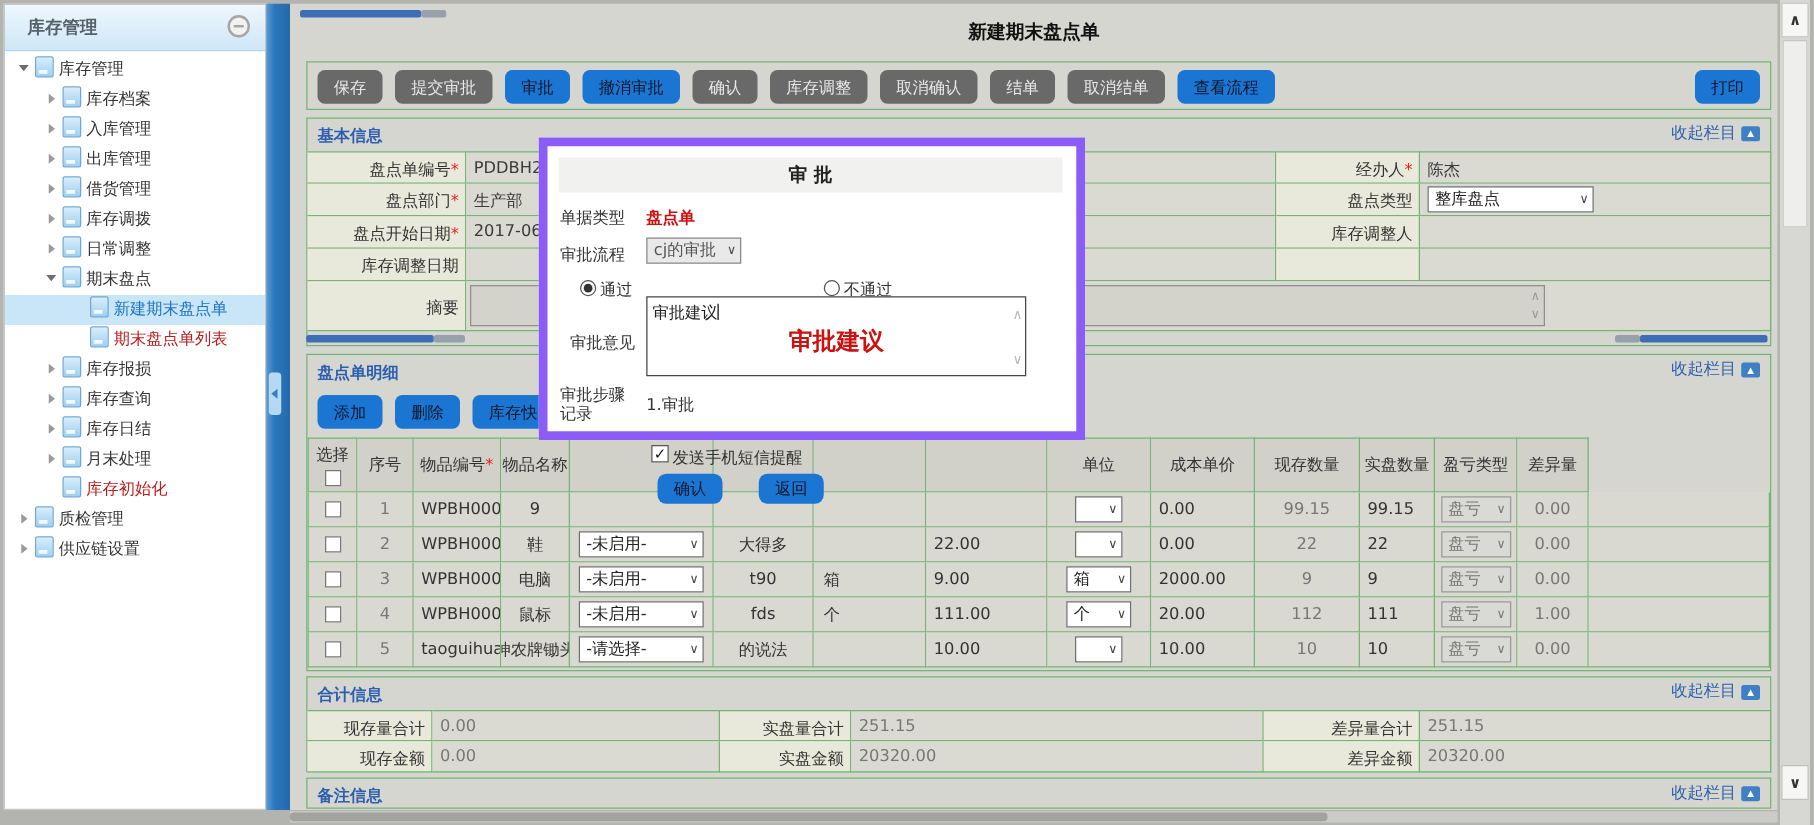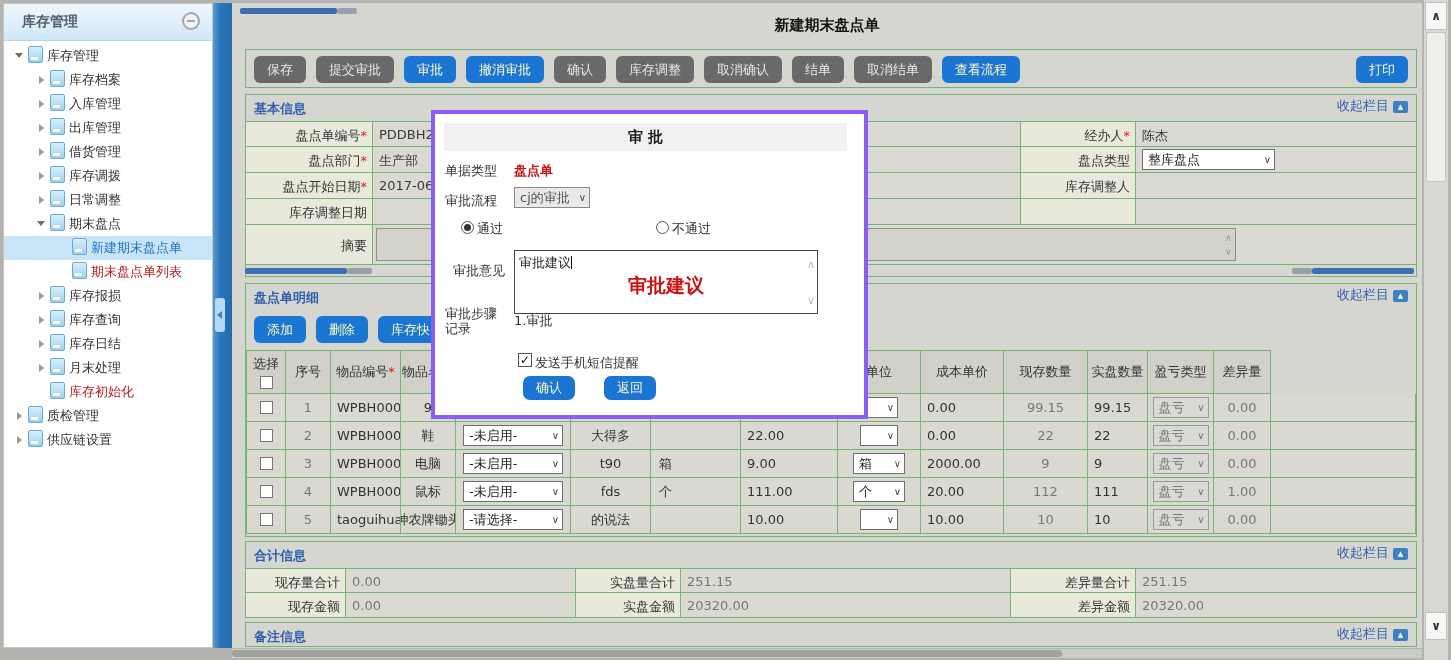--- a/index.html
+++ b/index.html
@@ -36,21 +36,21 @@
   #content{left:232px;top:3px;width:1190px;height:645px;background:#d6d6d0;}
   .hthumb{position:absolute;height:6px;border-radius:2px;}
   .thumb-blue{background:#3d6db5;}
   .thumb-gray{background:#97a0ab;}
   #page-title{left:232px;top:16px;width:1190px;text-align:center;font-size:15px;font-weight:bold;color:#111;}
   .green-box{position:absolute;border:1px solid #76b476;box-sizing:border-box;}
   #toolbar-box{left:245px;top:49px;width:1172px;height:39px;}
   #toolbar-buttons{position:absolute;left:8px;top:6px;display:flex;gap:10px;}
   .btn{height:27px;line-height:27px;padding:0 13px;border-radius:6px;font-size:13px;white-space:nowrap;cursor:pointer;border:none;}
   .btn.gray{background:#696969;color:#e8e8e8;}
-  .btn.blue{background:#1b76d3;color:#fef9c3;}
+  .btn.blue{background:#1b76d3;color:#0f172a;}
   #print-btn{position:absolute;right:8px;top:6px;}
   
   .sec-title{position:absolute;left:8px;top:5px;font-weight:bold;color:#2e5fae;}
   .collapse-link{position:absolute;right:8px;top:2px;color:#2e5fae;cursor:pointer;}
   .collapse-link .cl-icon{display:inline-block;width:15px;height:12px;background:#3f7fc5;border-radius:2px;
       color:#fff;font-size:7px;line-height:12px;text-align:center;vertical-align:1px;margin-left:4px;}
   
   #basic-box{left:245px;top:94px;width:1172px;height:183px;}
   .fcell{position:absolute;box-sizing:border-box;border-right:1px solid #76b476;border-bottom:1px solid #76b476;overflow:hidden;}
   .fcell.first{border-top:1px solid #76b476;}
@@ -83,29 +83,29 @@
   
   #remark-box{left:245px;top:622px;width:1172px;height:25px;}
   
   #vscroll{left:1424px;top:0;width:24px;height:660px;background:#d7d7d3;}
   .sbtn{position:absolute;left:1px;width:22px;height:28px;background:#f6f6f5;border:1px solid #c0c0c0;box-sizing:border-box;
       text-align:center;color:#333;font-size:12px;font-weight:bold;line-height:26px;}
   #vthumb{position:absolute;left:2px;top:32px;width:20px;height:150px;background:#eeeeec;border:1px solid #c6c6c4;box-sizing:border-box;}
   #hscroll{left:232px;top:649px;width:1190px;height:9px;background:#cbcbc7;}
   #hthumb-main{position:absolute;left:0;top:1px;width:830px;height:7px;background:#a2a29e;border-radius:3px;}
   
-  #modal{left:431px;top:110px;width:437px;height:309px;background:#fff;border:4px solid #8b5cf6;box-sizing:border-box;z-index:50;}
+  #modal{left:431px;top:110px;width:437px;height:242px;background:#fff;border:7px solid #8b5cf6;box-sizing:border-box;z-index:50;}
   #modal-title{position:absolute;left:9px;top:9px;width:403px;height:28px;background:#f1f1f0;
       text-align:center;line-height:28px;font-weight:bold;font-size:15px;color:#222;}
   .m-lab{position:absolute;color:#333;}
   #m-doc-value{position:absolute;color:#cc1111;font-weight:bold;}
   #m-flow-select{position:absolute;background:#e9e9e9;border:1px solid #8a8a8a;color:#555;}
   .radio{position:absolute;width:13px;height:13px;border:1px solid #555;border-radius:50%;background:#fff;box-sizing:border-box;}
   .radio.sel::after{content:"";position:absolute;left:2px;top:2px;width:7px;height:7px;border-radius:50%;background:#333;}
-  #m-textarea{position:absolute;left:79px;top:136px;width:304px;height:64px;background:#fff;border:1px solid #444;box-sizing:border-box;}
+  #m-textarea{position:absolute;left:79px;top:120px;width:304px;height:64px;background:#fff;border:1px solid #444;box-sizing:border-box;}
   #m-opinion-text{position:absolute;left:4px;top:3px;color:#222;}
   .caret{display:inline-block;width:1px;height:13px;background:#111;vertical-align:-2px;}
   #m-watermark{position:absolute;left:0;top:22px;width:100%;text-align:center;color:#cc1111;font-weight:bold;font-size:19px;}
   .m-chev{position:absolute;right:2px;color:#bbb;font-size:11px;line-height:11px;}
   #m-cb{position:absolute;width:14px;height:14px;border:1px solid #555;background:#fff;box-sizing:border-box;
       font-size:12px;line-height:12px;text-align:center;color:#111;font-weight:bold;}
   #m-confirm,#m-back{position:absolute;width:52px;text-align:center;padding:0;height:24px;line-height:24px;border-radius:7px;}
 </style>
 </head>
 <body>

